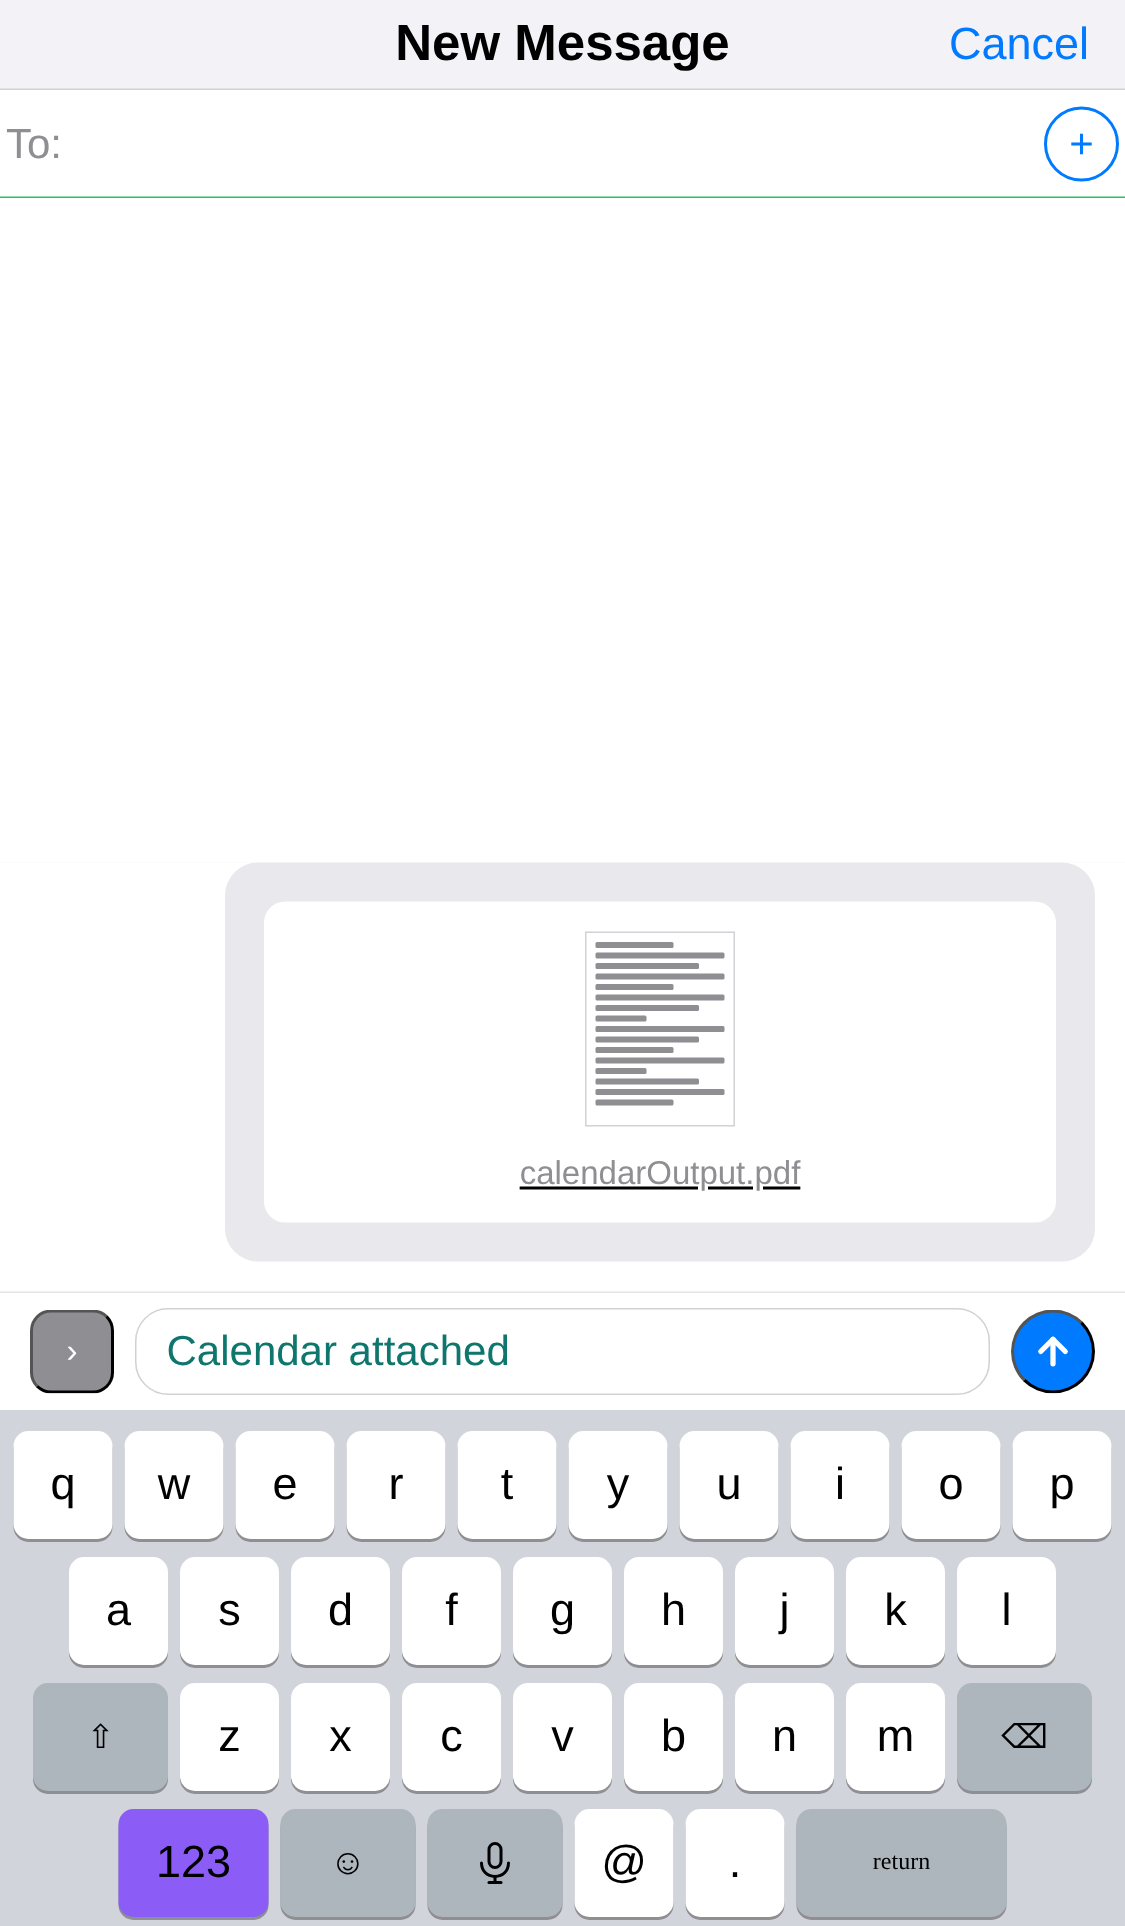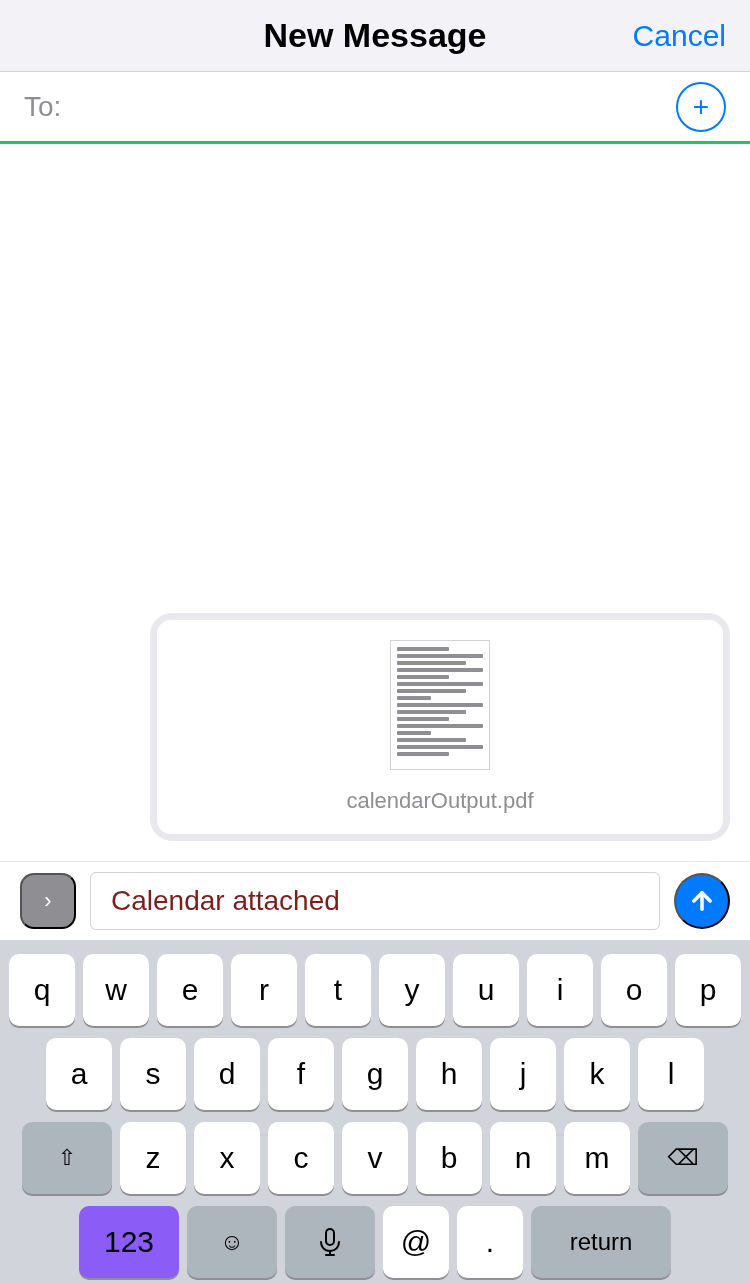--- a/index.html
+++ b/index.html
@@ -8,21 +8,21 @@
       width: 750px;
       height: 1284px;
       background: #f2f2f7;
       font-family: -apple-system, 'Helvetica Neue', Arial, sans-serif;
       overflow: hidden;
     }
 
     
     .header {
       background: #f2f2f7;
-      height: 72px;
+      height: 60px;
       display: flex;
       align-items: center;
       justify-content: center;
       position: relative;
       border-bottom: 1px solid #d1d1d6;
     }
     .header-title {
       font-size: 34px;
       font-weight: 700;
       color: #000;
@@ -36,22 +36,22 @@
       border: none;
       cursor: pointer;
     }
 
     
     .to-row {
       background: #fff;
       height: 72px;
       display: flex;
       align-items: center;
-      padding: 0 24px;
-      border-bottom: 3px solid #22c55e;
+      padding: 0 4px;
+      border-bottom: 1px solid #22c55e;
     }
     .to-label {
       font-size: 28px;
       color: #8e8e93;
       margin-right: 10px;
     }
     .to-input {
       flex: 1;
       font-size: 28px;
       border: none;
@@ -79,24 +79,25 @@
       display: flex;
       flex-direction: column;
       align-items: flex-end;
       padding: 0 20px 10px 20px;
       background: #fff;
     }
 
     .bubble {
       background: #e8e8ed;
       border-radius: 22px;
-      padding: 7px;
+      padding: 26px;
       max-width: 580px;
       width: 580px;
       margin-bottom: 10px;
+      text-decoration: underline;
     }
 
     .attachment-preview {
       background: #fff;
       border-radius: 14px;
       padding: 20px;
       display: flex;
       flex-direction: column;
       align-items: center;
       min-height: 200px;
@@ -152,25 +153,25 @@
       color: #fff;
       font-size: 22px;
       cursor: pointer;
       flex-shrink: 0;
     }
 
     .message-input-box {
       flex: 1;
       font-size: 28px;
       border: 1px solid #d1d1d6;
-      border-radius: 6px;
+      border-radius: 22px;
       padding: 12px 20px;
       outline: none;
       background: #fff;
-      color: #7f1d1d;
+      color: #0f766e;
       min-height: 52px;
     }
 
     .send-btn {
       width: 56px;
       height: 56px;
       background: #007aff;
       border-radius: 50%;
       display: flex;
       align-items: center;
@@ -224,23 +225,24 @@
     }
 
     .key.space {
       flex: 5;
       max-width: 320px;
       font-size: 24px;
     }
 
     .key.return-key {
       background: #adb5bd;
-      font-size: 24px;
+      font-size: 16px;
       flex: 2;
       max-width: 140px;
+      font-family: Liberation Serif, serif;
     }
 
     .key.icon-key {
       font-size: 24px;
     }
 
     .key.wide-special {
       background: #8b5cf6;
       flex: 1.5;
       max-width: 100px;

